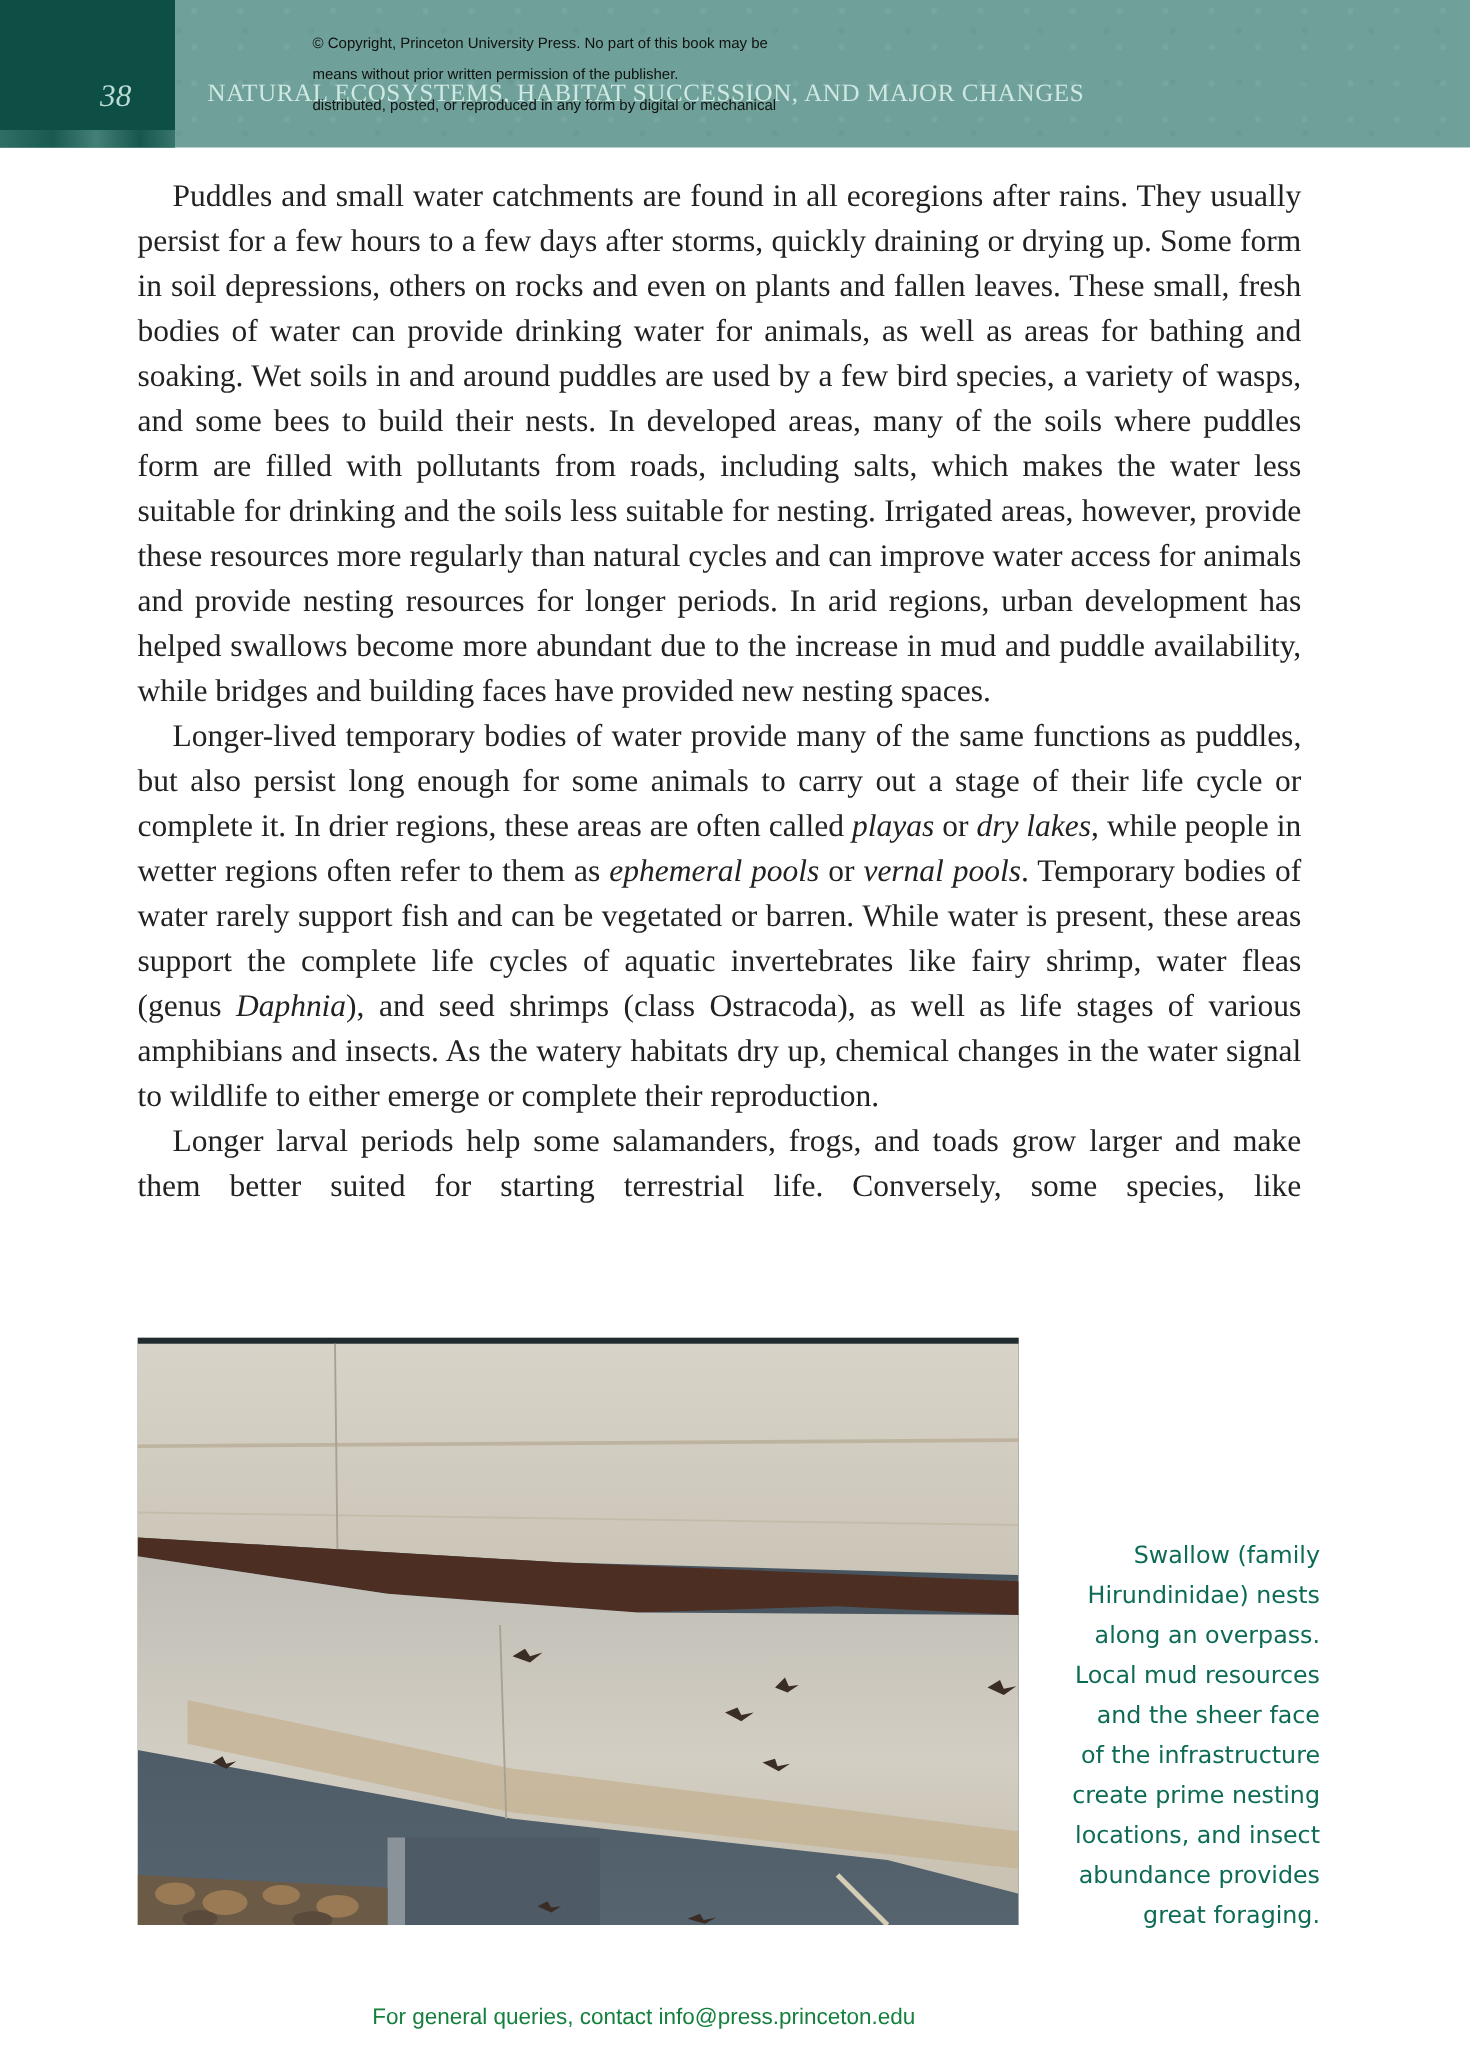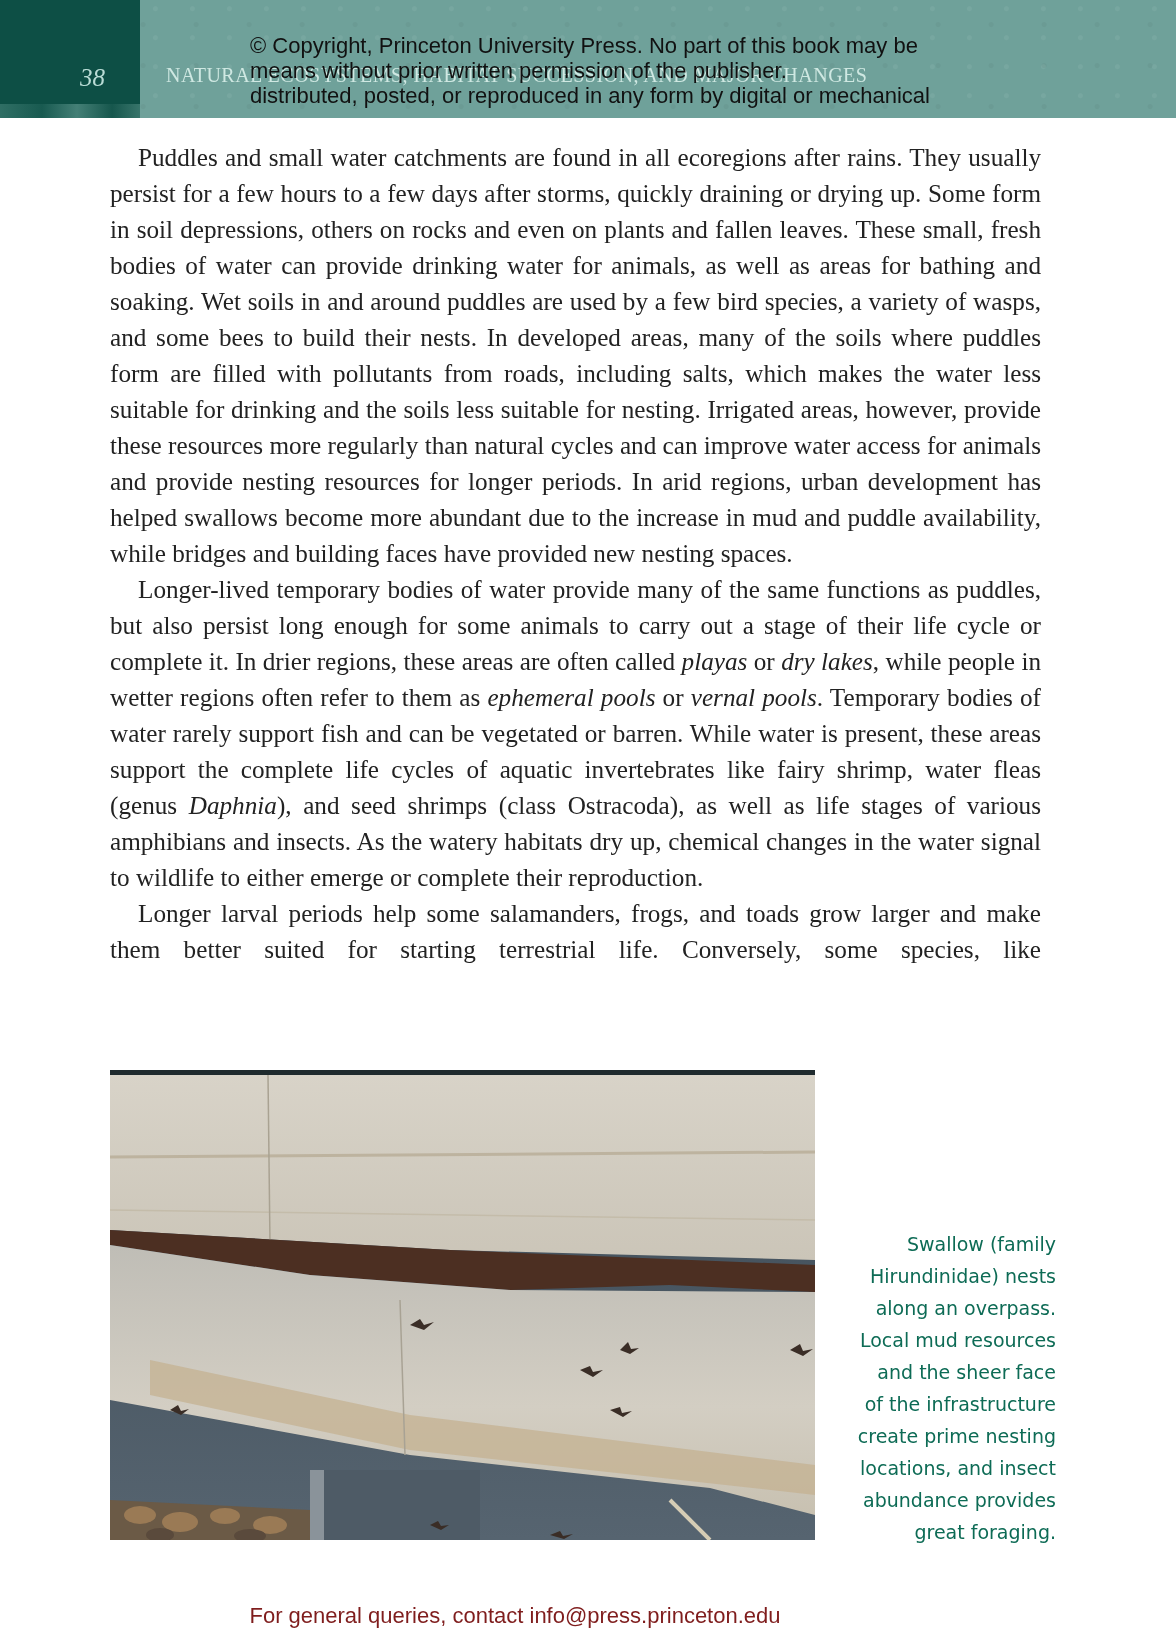--- a/index.html
+++ b/index.html
@@ -35,23 +35,22 @@
   }
   .running-head {
     position: absolute; left: 166px; top: 64px;
     font-family: Liberation Serif, serif;
     font-size: 20px; letter-spacing: 0.5px;
     color: #cfe8e2; white-space: nowrap;
   }
   .copyright {
     position: absolute; left: 250px; top: 22px;
     font-family: "Liberation Sans", sans-serif;
-    font-size: 22px; line-height: 25px; color: #111;
+    font-size: 12px; line-height: 25px; color: #111;
     white-space: nowrap;
-    margin-top: 11px;
   }
   .body-text {
     position: absolute; left: 110px; top: 140px; width: 931px;
     font-family: Liberation Serif, serif;
     font-size: 25.2px; line-height: 36px; color: #222;
     text-align: justify;
   }
   .body-text p { margin: 0; text-indent: 28px; }
   .body-text em { font-style: italic; }
   .photo {
@@ -61,21 +60,21 @@
   .photo svg { display: block; }
   .caption {
     position: absolute; left: 846px; top: 1228px; width: 210px;
     font-family: "DejaVu Sans", sans-serif;
     font-size: 19px; line-height: 32px; color: #0d6b55;
     white-space: nowrap;
   }
   .caption div { display: block; text-align: right; }
   .footer {
     position: absolute; left: 0; top: 1603px; width: 1020px; text-align: center;
-    font-family: "Liberation Sans", sans-serif; font-size: 22px; color: #7f1d1d;
+    font-family: "Liberation Sans", sans-serif; font-size: 18px; color: #15803d;
     padding-left: 10px; box-sizing: border-box;
   }
 </style>
 </head>
 <body>
 
 <div class="header">
   <div class="header-block"></div>
   <div class="page-number">38</div>
   <div class="running-head">NATURAL ECOSYSTEMS, HABITAT SUCCESSION, AND MAJOR CHANGES</div>

